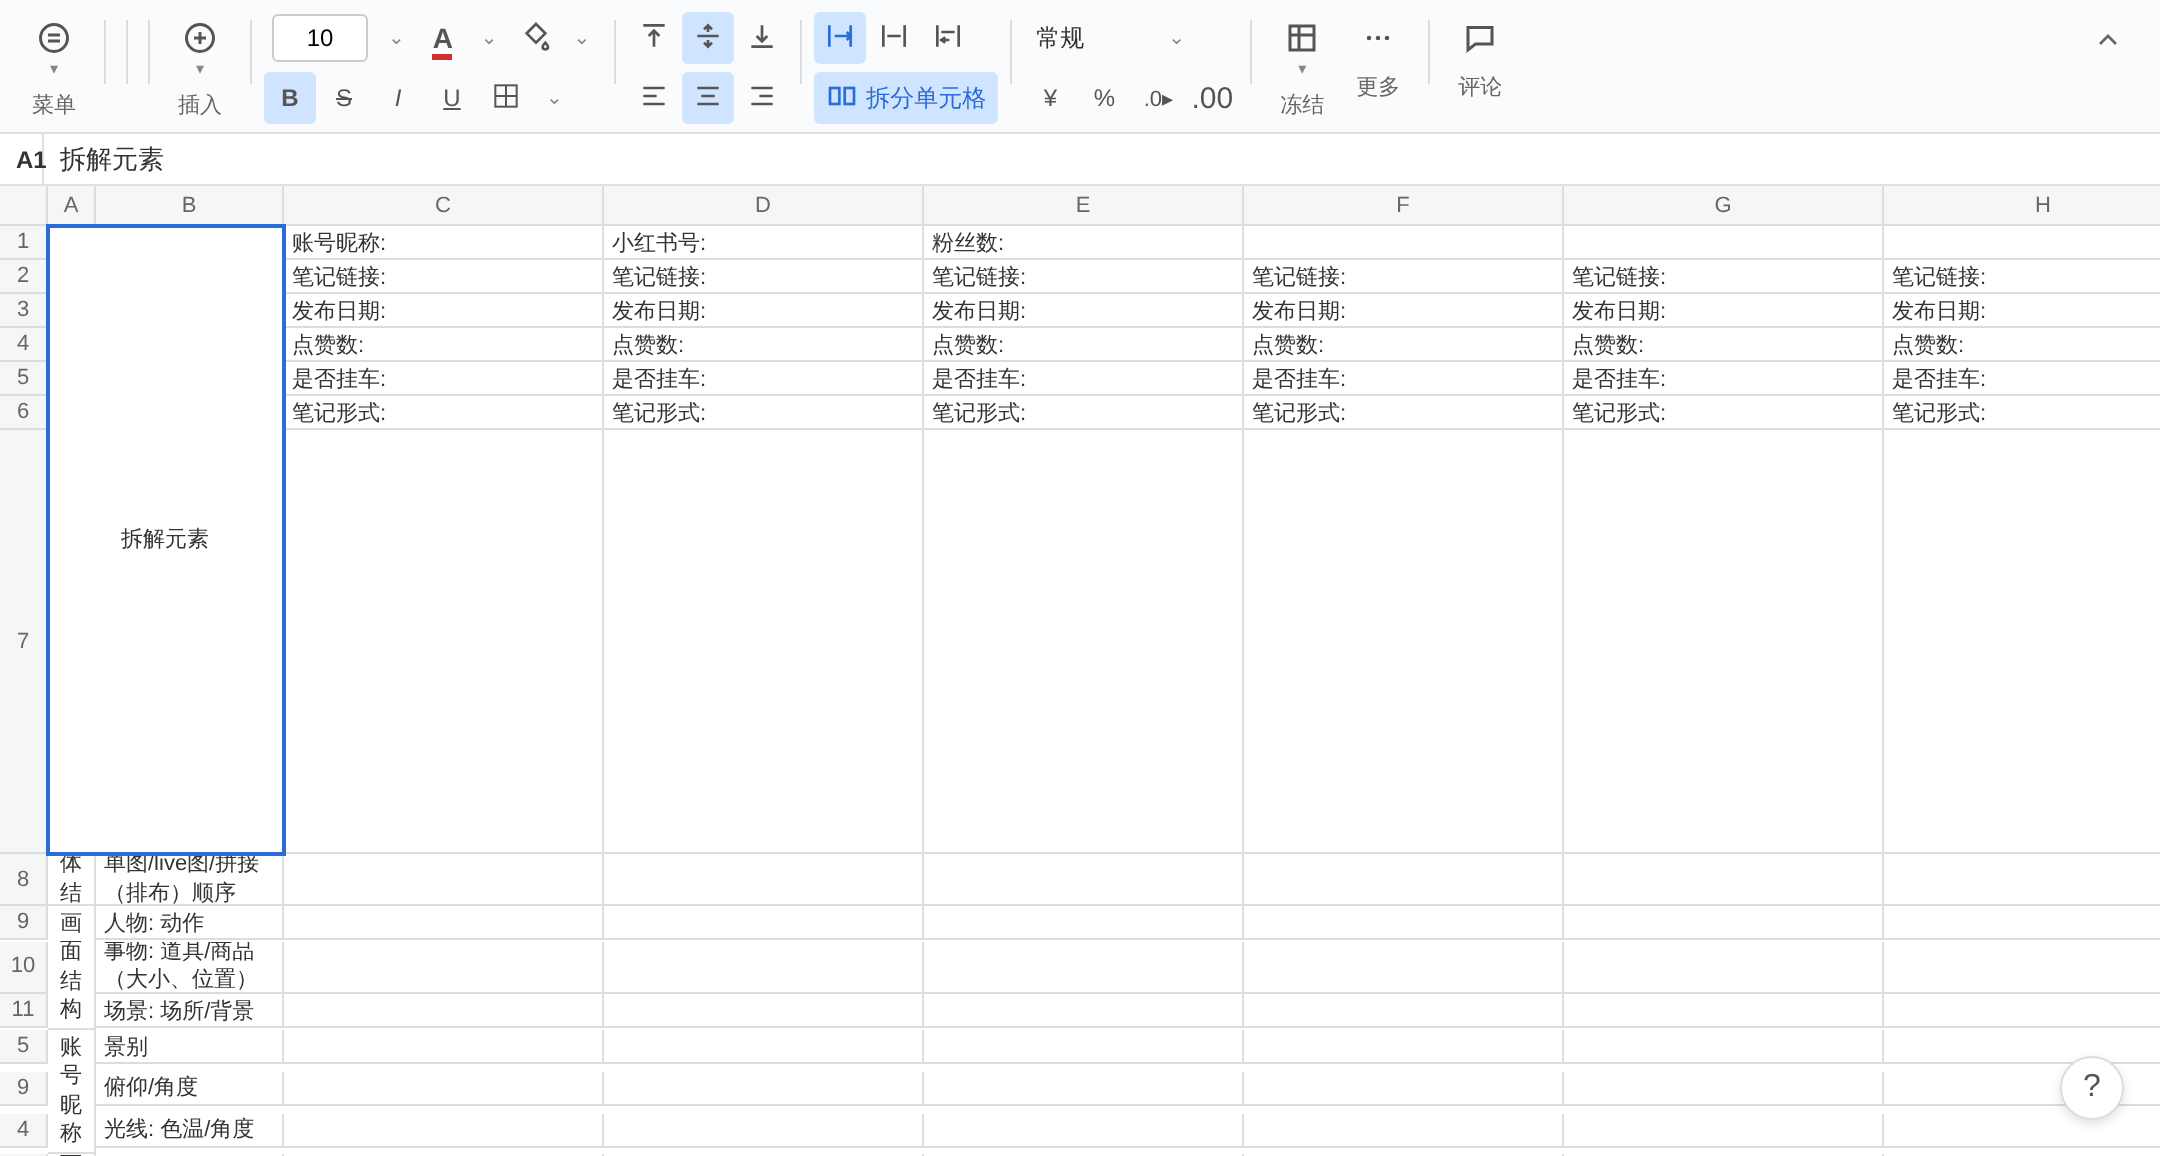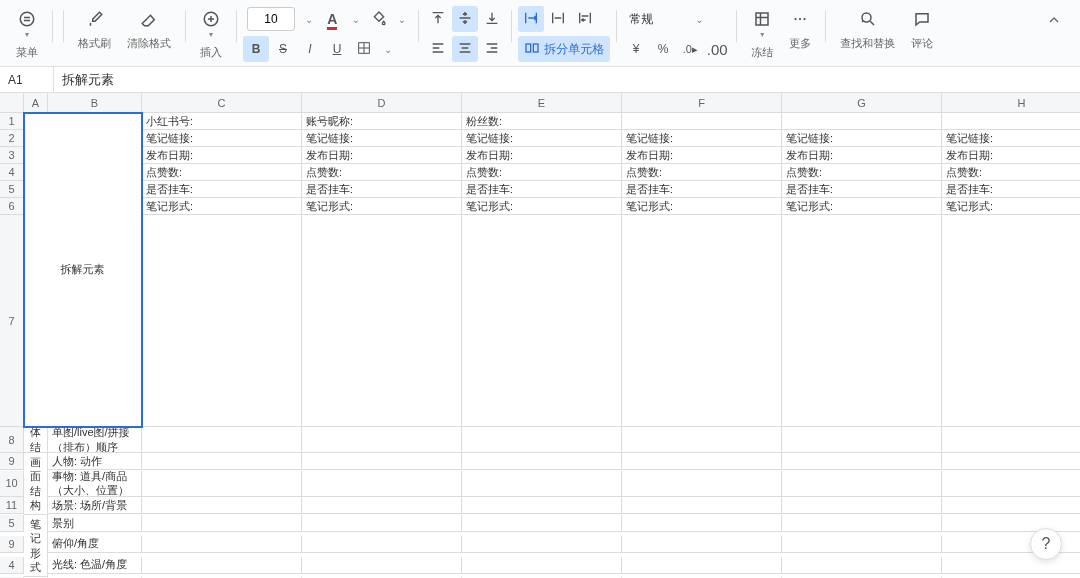--- a/index.html
+++ b/index.html
@@ -20,21 +20,21 @@
     .inline-btn.active { background: #cfe4ff; }
     .inline-btn svg { width: 16px; height: 16px; }
     .color-letter { position: relative; font-weight: bold; font-size: 14px; }
     .color-underline { position: absolute; bottom: -3px; left: 0; right: 0; height: 3px; }
     .format-select { display: flex; align-items: center; padding: 0 6px; height: 26px; cursor: pointer; font-family: Liberation Serif, serif; }
     .toolbar-right { margin-left: auto; display: flex; align-items: center; }
     .collapse-btn { padding: 6px 10px; cursor: pointer; color: #666; }
     
     
     .formula-bar { display: flex; align-items: center; border-bottom: 1px solid #e0e0e0; height: 26px; background: #fff; }
-    .cell-ref { width: 54px; padding: 0 8px; font-size: 12px; color: #333; border-right: 1px solid #e0e0e0; height: 100%; display: flex; align-items: center; }
+    .cell-ref { width: 22px; padding: 0 8px; font-size: 12px; color: #333; border-right: 1px solid #e0e0e0; height: 100%; display: flex; align-items: center; font-weight: bold; }
     .formula-input { flex: 1; padding: 0 8px; font-size: 13px; color: #333; height: 100%; display: flex; align-items: center; }
     
     
     .grid-wrap { position: relative; overflow: hidden; }
     .grid { display: grid; grid-template-columns: 24px 24px 94px 160px 160px 160px 160px 160px 160px; font-size: 11px; }
     .col-header { background: #f5f6f8; border-right: 1px solid #dcdcdc; border-bottom: 1px solid #dcdcdc; text-align: center; color: #666; height: 20px; line-height: 20px; font-size: 11px; }
     .row-header { background: #f5f6f8; border-right: 1px solid #dcdcdc; border-bottom: 1px solid #dcdcdc; text-align: center; color: #666; display: flex; align-items: center; justify-content: center; font-size: 11px; }
     .corner { background: #f5f6f8; border-right: 1px solid #dcdcdc; border-bottom: 1px solid #dcdcdc; }
     .cell { border-right: 1px solid #dcdcdc; border-bottom: 1px solid #dcdcdc; padding: 2px 4px; background: #fff; display: flex; align-items: center; overflow: hidden; white-space: nowrap; }
     .cell.selected { outline: 2px solid #2b6dd8; outline-offset: -1px; z-index: 2; }
@@ -58,38 +58,20 @@
             <circle cx="12" cy="12" r="9"></circle>
             <path d="M8 10h8M8 14h8"></path>
           </svg>
         </span>
       <span style="font-size:8px;color:#888">▾</span>
       <span class="label">菜单</span>
     </div>
   </div>
   <div class="divider"></div>
   <div class="divider"></div>
-  <div class="tool-group">
-    <div class="tool-btn">
-      <span class="icon">
-          <svg viewBox="0 0 24 24" fill="none" stroke="currentColor" stroke-width="2">
-            <path d="M18 3l3 3-9 9H9v-3l9-9zM6 21v-4"></path>
-          </svg>
-        </span>
-      <span class="label">格式刷</span>
-    </div>
-    <div class="tool-btn">
-      <span class="icon">
-          <svg viewBox="0 0 24 24" fill="none" stroke="currentColor" stroke-width="2">
-            <path d="M19 13l-8 8H6l-3-3 11-11 5 6z"></path>
-          </svg>
-        </span>
-      <span class="label">清除格式</span>
-    </div>
-  </div>
   <div class="divider"></div>
   <div class="tool-group">
     <div class="tool-btn">
       <span class="icon">
           <svg viewBox="0 0 24 24" fill="none" stroke="currentColor" stroke-width="2">
             <circle cx="12" cy="12" r="9"></circle>
             <path d="M12 8v8M8 12h8"></path>
           </svg>
         </span>
       <span style="font-size:8px;color:#888">▾</span>
@@ -249,29 +231,20 @@
           </svg>
         </span>
       <span class="label">更多</span>
     </div>
   </div>
   <div class="divider"></div>
   <div class="tool-group">
     <div class="tool-btn">
       <span class="icon">
           <svg viewBox="0 0 24 24" fill="none" stroke="currentColor" stroke-width="2">
-            <circle cx="10" cy="10" r="6"></circle>
-            <path d="M20 20l-5-5M6 14l-2 2"></path>
-          </svg>
-        </span>
-      <span class="label">查找和替换</span>
-    </div>
-    <div class="tool-btn">
-      <span class="icon">
-          <svg viewBox="0 0 24 24" fill="none" stroke="currentColor" stroke-width="2">
             <path d="M4 5h16v11H9l-5 4V5z"></path>
           </svg>
         </span>
       <span class="label">评论</span>
     </div>
   </div>
 
   <div class="toolbar-right">
     <div class="collapse-btn">
       <span><svg width="16" height="16" viewBox="0 0 24 24" fill="none" stroke="currentColor" stroke-width="2">
@@ -294,22 +267,22 @@
     <div class="col-header">B</div>
     <div class="col-header">C</div>
     <div class="col-header">D</div>
     <div class="col-header">E</div>
     <div class="col-header">F</div>
     <div class="col-header">G</div>
     <div class="col-header">H</div>
 
     <div class="row-header h-small">1</div>
     <div class="cell h-small selected center" style="grid-row: span 7; grid-column: span 2; height:auto;">拆解元素</div>
+    <div class="cell h-small">账号昵称:</div>
     <div class="cell h-small">小红书号:</div>
-    <div class="cell h-small">账号昵称:</div>
     <div class="cell h-small">粉丝数:</div>
     <div class="cell h-small"></div>
     <div class="cell h-small"></div>
     <div class="cell h-small"></div>
 
     <div class="row-header h-small">2</div>
     <div class="cell h-small">笔记链接:</div>
     <div class="cell h-small">笔记链接:</div>
     <div class="cell h-small">笔记链接:</div>
     <div class="cell h-small">笔记链接:</div>
@@ -388,21 +361,21 @@
     <div class="row-header h-small">11</div>
     <div class="cell h-small">场景: 场所/背景</div>
     <div class="cell h-small"></div>
     <div class="cell h-small"></div>
     <div class="cell h-small"></div>
     <div class="cell h-small"></div>
     <div class="cell h-small"></div>
     <div class="cell h-small"></div>
 
     <div class="row-header h-small">5</div>
-    <div class="cell center wrap" style="grid-row: span 3; height:auto;">笔记形式</div>
+    <div class="cell center wrap" style="grid-row: span 3; height:auto;">账号昵称</div>
     <div class="cell h-small">景别</div>
     <div class="cell h-small"></div>
     <div class="cell h-small"></div>
     <div class="cell h-small"></div>
     <div class="cell h-small"></div>
     <div class="cell h-small"></div>
     <div class="cell h-small"></div>
 
     <div class="row-header h-small">9</div>
     <div class="cell h-small">俯仰/角度</div>

